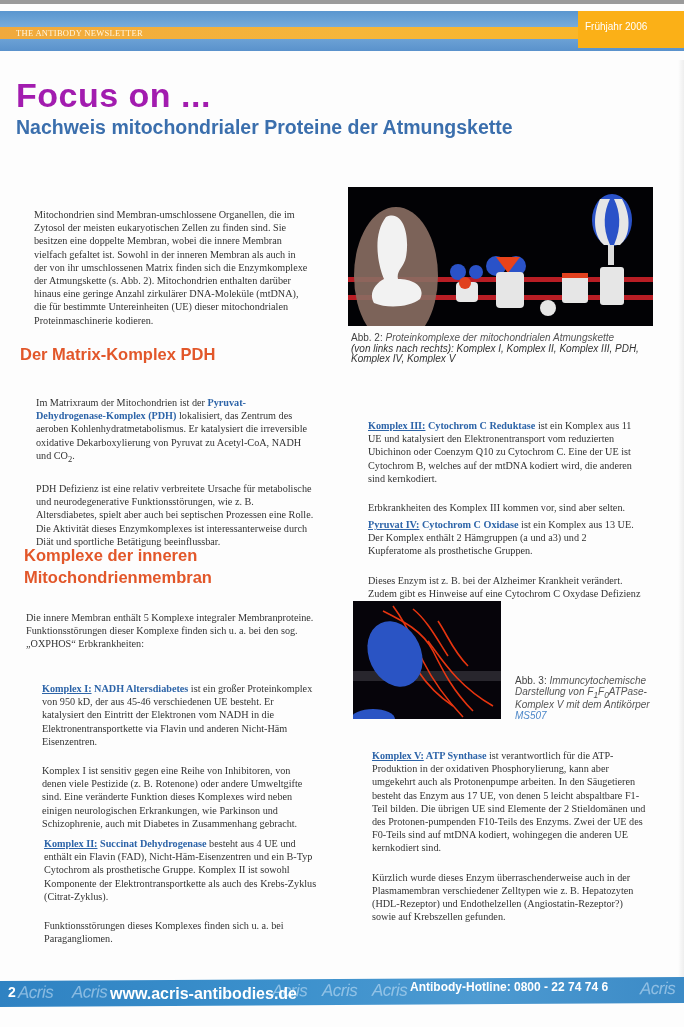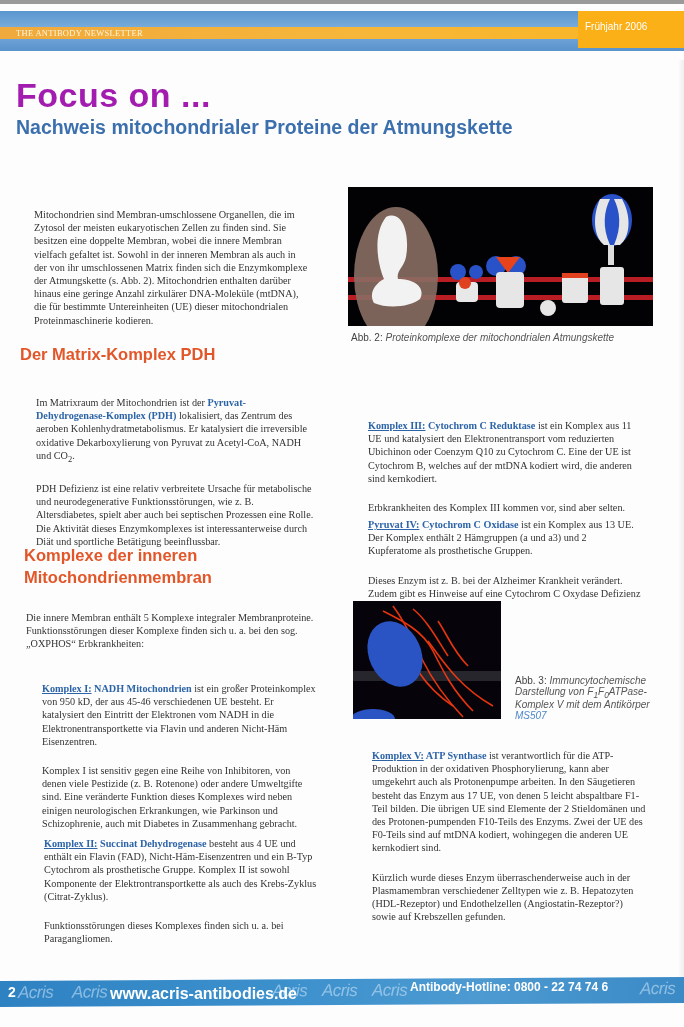--- a/index.html
+++ b/index.html
@@ -100,21 +100,21 @@
   <p>PDH Defizienz ist eine relativ verbreitete Ursache für metabolische und neurodegenerative Funktionsstörungen, wie z. B. Altersdiabetes, spielt aber auch bei septischen Prozessen eine Rolle. Die Aktivität dieses Enzymkomplexes ist interessanterweise durch Diät und sportliche Betätigung beeinflussbar.</p>
 </div>
 
 <div class="section-heading" style="left:24px; top:544px;">
   <div>Komplexe der inneren</div>
   <div>Mitochondrienmembran</div>
 </div>
 <div class="col" style="left:26px; top:611px; width:306px;">Die innere Membran enthält 5 Komplexe integraler Membranproteine. Funktionsstörungen dieser Komplexe finden sich u. a. bei den sog. „OXPHOS“ Erbkrankheiten:</div>
 
 <div class="col" style="left:26px; top:666px; width:306px;">
-  <p><a class="kx kx-label">Komplex I:</a><span class="kx"> NADH Mitochondrien</span><span> ist ein großer Proteinkomplex von 950 kD, der aus 45-46 verschiedenen UE besteht. Er katalysiert den Eintritt der Elektronen vom NADH in die Elektronentransportkette via Flavin und anderen Nicht-Häm Eisenzentren.</span></p>
+  <p><a class="kx kx-label">Komplex I:</a><span class="kx"> NADH Altersdiabetes</span><span> ist ein großer Proteinkomplex von 950 kD, der aus 45-46 verschiedenen UE besteht. Er katalysiert den Eintritt der Elektronen vom NADH in die Elektronentransportkette via Flavin und anderen Nicht-Häm Eisenzentren.</span></p>
   <p>Komplex I ist sensitiv gegen eine Reihe von Inhibitoren, von denen viele Pestizide (z. B. Rotenone) oder andere Umweltgifte sind. Eine veränderte Funktion dieses Komplexes wird neben einigen neurologischen Erkrankungen, wie Parkinson und Schizophrenie, auch mit Diabetes in Zusammenhang gebracht.</p>
 </div>
 
 <div class="col" style="left:28px; top:821px; width:306px;">
   <p><a class="kx kx-label">Komplex II:</a><span class="kx"> Succinat Dehydrogenase</span><span> besteht aus 4 UE und enthält ein Flavin (FAD), Nicht-Häm-Eisenzentren und ein B-Typ Cytochrom als prosthetische Gruppe. Komplex II ist sowohl Komponente der Elektrontransportkette als auch des Krebs-Zyklus (Citrat-Zyklus).</span></p>
   <p>Funktionsstörungen dieses Komplexes finden sich u. a. bei Paragangliomen.</p>
 </div>
 
 <div class="figure2">
   <svg width="305" height="139" viewBox="0 0 305 139">
@@ -143,20 +143,21 @@
 
     <ellipse cx="264" cy="33" rx="20" ry="26" fill="#2a52c8"></ellipse>
     <path d="M252 12 C244 30 246 50 256 58 L262 58 C254 40 256 24 262 12 Z" fill="#e6e6e6"></path>
     <path d="M274 12 C284 30 282 50 272 58 L266 58 C274 40 272 24 266 12 Z" fill="#e6e6e6"></path>
     <rect x="260" y="58" width="6" height="20" fill="#dcdcdc"></rect>
     <rect x="252" y="80" width="24" height="38" rx="3" fill="#e6e6e6"></rect>
   </svg>
 </div>
 <div class="fig-caption" style="left:351px; top:333px; width:300px;">
   <b>Abb. 2:</b><span> Proteinkomplexe der mitochondrialen Atmungskette</span><br>
+  <span class="mid">(von links nach rechts): Komplex I, Komplex II, Komplex III, PDH, Komplex IV, Komplex V</span>
 </div>
 
 <div class="col" style="left:352px; top:403px; width:306px;">
   <p><a class="kx kx-label">Komplex III:</a><span class="kx"> Cytochrom C Reduktase</span><span> ist ein Komplex aus 11 UE und katalysiert den Elektronentransport vom reduzierten Ubichinon oder Coenzym Q10 zu Cytochrom C. Eine der UE ist Cytochrom B, welches auf der mtDNA kodiert wird, die anderen sind kernkodiert.</span></p>
   <p>Erbkrankheiten des Komplex III kommen vor, sind aber selten.</p>
 </div>
 
 <div class="col" style="left:352px; top:502px; width:306px;">
   <p><a class="kx kx-label">Pyruvat IV:</a><span class="kx"> Cytochrom C Oxidase</span><span> ist ein Komplex aus 13 UE. Der Komplex enthält 2 Hämgruppen (a und a3) und 2 Kupferatome als prosthetische Gruppen.</span></p>
   <p>Dieses Enzym ist z. B. bei der Alzheimer Krankheit verändert. Zudem gibt es Hinweise auf eine Cytochrom C Oxydase Defizienz in hypoxischen Krebszellen.</p>

